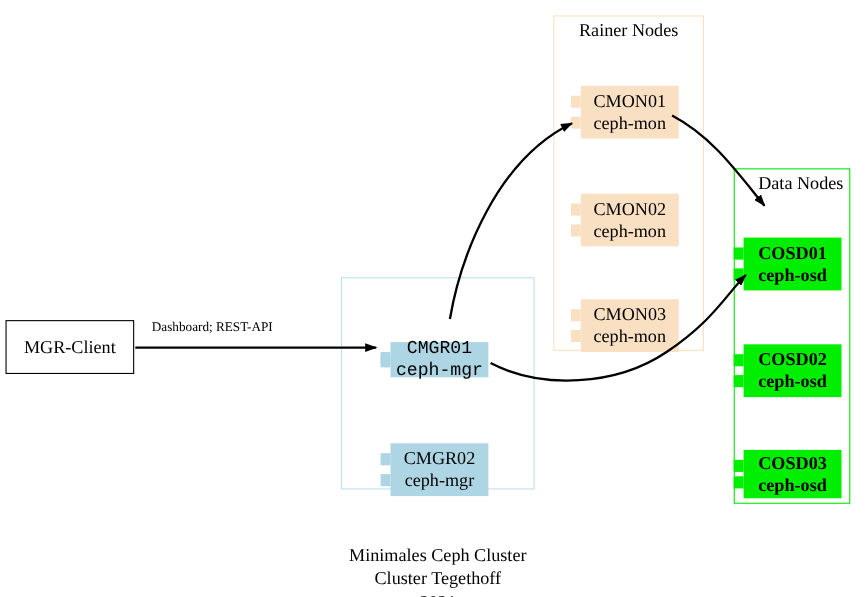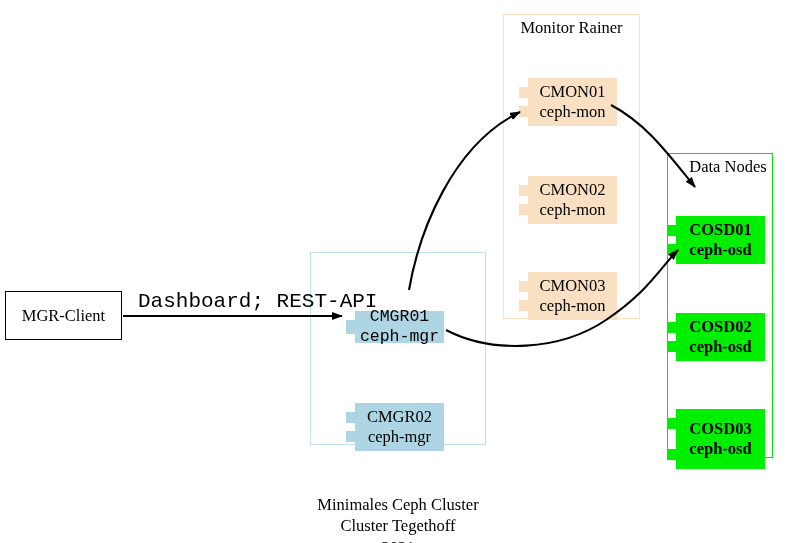--- a/index.html
+++ b/index.html
@@ -84,46 +84,45 @@
     align-items: center;
     justify-content: center;
     font-size: 16.5px;
     color: #000;
     white-space: nowrap;
   }
 
   
   .edge-label {
     position: absolute;
-    font-size: 21px;
+    font-size: 12px;
     color: #000;
     white-space: nowrap;
     background: transparent;
-    font-family: Liberation Mono, monospace;
   }
 
   
   .caption {
     position: absolute;
     text-align: center;
     font-size: 16.5px;
     color: #000;
     line-height: 1.3;
     margin-top: 24px;
   }
   .caption div { white-space: nowrap; }
 </style>
 </head>
 <body>
 
 <div id="canvas">
 
   <div class="group monitor" style="left:503px; top:14px; width:137px; height:305px;">
   </div>
-  <div class="group-title" style="left:503px; top:18px; width:137px;">Monitor Rainer</div>
+  <div class="group-title" style="left:503px; top:18px; width:137px;">Rainer Nodes</div>
 
   <div class="node mon" style="left:528px; top:58px; width:89px; height:48px;">
     <span class="ear top"></span>
     <span class="ear bottom"></span>
     <span class="n-line">CMON01</span>
     <span class="n-line">ceph-mon</span>
   </div>
 
   <div class="node mon" style="left:528px; top:156px; width:89px; height:48px;">
     <span class="ear top"></span>
@@ -167,21 +166,21 @@
     <span class="n-line">ceph-osd</span>
   </div>
 
   <div class="node osd" style="left:676px; top:293px; width:89px; height:48px;">
     <span class="ear top"></span>
     <span class="ear bottom"></span>
     <span class="n-line">COSD02</span>
     <span class="n-line">ceph-osd</span>
   </div>
 
-  <div class="node osd" style="left:676px; top:389px; width:89px; height:60px;">
+  <div class="node osd" style="left:676px; top:389px; width:89px; height:44px;">
     <span class="ear top"></span>
     <span class="ear bottom"></span>
     <span class="n-line">COSD03</span>
     <span class="n-line">ceph-osd</span>
   </div>
 
   <div class="plainbox" style="left:5px; top:291px; width:117px; height:49px;text-align:right;">
     <span>MGR-Client</span>
   </div>
 

